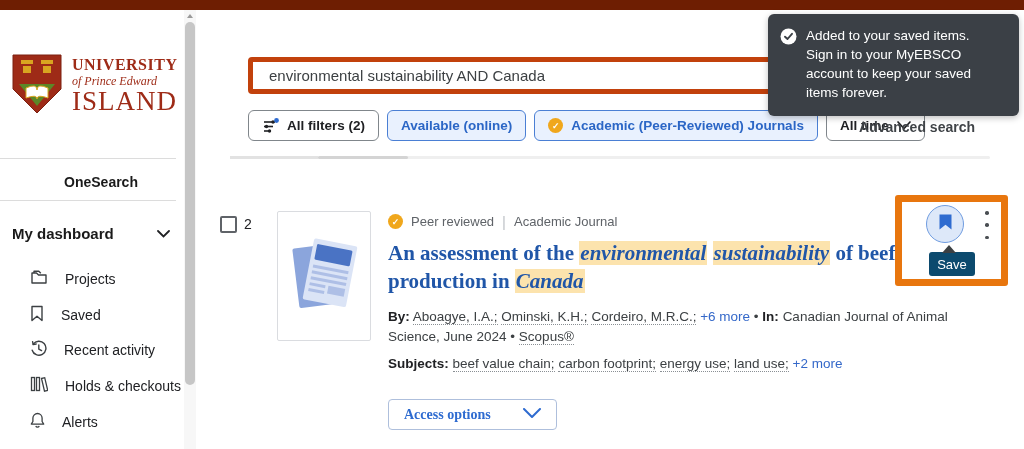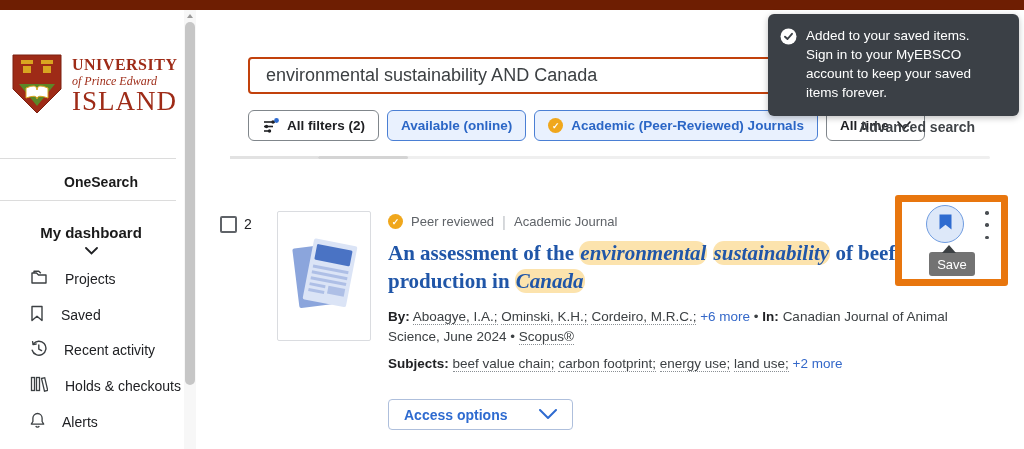--- a/index.html
+++ b/index.html
@@ -14,35 +14,35 @@
   .sidebar { position:absolute; left:0; top:10px; width:183px; height:439px; background:#fff; }
   .logo-wrap { position:absolute; left:12px; top:44px; display:flex; align-items:center; gap:10px; }
   .logo-text { color:#9e2b17; font-family:"Liberation Serif", serif; line-height:1; }
   .logo-text .l1 { font-size:16px; letter-spacing:.5px; font-weight:700; }
   .logo-text .l2 { font-size:12px; font-style:italic; margin-top:2px; }
   .logo-text .l3 { font-size:27px; letter-spacing:1px; margin-top:1px; }
   .side-divider { position:absolute; left:0; width:176px; height:1px; background:#dcdcdc; }
   .onesearch { position:absolute; left:13px; top:164px; width:176px; text-align:center;
     font-size:14px; font-weight:700; color:#1a1a1a; }
   .dash-row { position:absolute; left:12px; top:214px; width:158px; display:flex;
-    justify-content:space-between; align-items:center;flex-direction:column; }
+    justify-content:space-between; align-items:center; }
   .dash-label { font-size:15px; font-weight:700; color:#1a1a1a; }
   .nav-item { position:absolute; left:30px; display:flex; align-items:center; gap:17px;
     font-size:14px; color:#202124; cursor:pointer; }
   .nav-item svg { flex:0 0 auto; }
 
   
   .side-scroll { position:absolute; left:184px; top:10px; width:12px; height:439px; background:#f7f7f7; }
   .side-scroll .arrow { position:absolute; left:3px; top:4px; width:0; height:0;
     border-left:3px solid transparent; border-right:3px solid transparent; border-bottom:4px solid #9a9a9a; }
   .side-scroll .thumb { position:absolute; left:1px; top:12px; width:10px; height:363px; background:#c6c6c6; border-radius:5px; }
 
   
   .search-input { position:absolute; left:248px; top:57px; width:724px; height:37px;
-    border:2px solid #c2410c; border-radius:4px; padding:0 16px; font-size:18px; color:#3c4043;
+    border:5px solid #c2410c; border-radius:4px; padding:0 16px; font-size:15px; color:#3c4043;
     font-family:"Liberation Sans", sans-serif; outline:none; background:#fff; }
 
   
   .filter-row { position:absolute; left:248px; top:110px; display:flex; gap:8px; }
   .chip { display:inline-flex; align-items:center; gap:8px; height:31px; padding:7px 13px;
     border-radius:6px; font-size:13.5px; font-weight:600; cursor:pointer; background:#fff;
     border:1px solid #80868b; color:#202124; white-space:nowrap; }
   .chip.active { background:#e9f1fe; border:1px solid #4a7fd4; color:#2b66c6; }
   .adv-search { position:absolute; right:49px; top:119px; font-size:14px; font-weight:600;
     color:#3f4347; cursor:pointer; }
@@ -66,40 +66,40 @@
     border:1px solid #dadce0; border-radius:2px; background:#fff; display:flex;
     align-items:center; justify-content:center; }
 
   .result-content { position:absolute; left:388px; top:213px; width:600px; }
   .meta-row { display:flex; align-items:center; gap:8px; font-size:13px; color:#5f6368; }
   .meta-sep { color:#c0c4c8; font-size:15px; }
   .badge { display:inline-flex; width:15px; height:15px; border-radius:50%; background:#f0a71c;
     color:#fff; font-size:9px; font-weight:700; align-items:center; justify-content:center; }
   .title { margin-top:10px; width:520px; font-family:"Liberation Serif", serif; font-weight:700;
     font-size:21px; line-height:1.33; color:#2056a8; cursor:pointer; }
-  .hl { font-style:italic; background:#fce3ad; padding:0 1px;border-radius:11px; }
+  .hl { font-style:italic; background:#fce3ad; padding:0 1px; }
   .byline { margin-top:11px; width:600px; font-size:13.5px; line-height:1.5; color:#3c4043; }
   .byline b, .subjects b { font-weight:700; color:#202124; }
   .dotted { border-bottom:1px dotted #8a8f94; cursor:pointer; }
   .blue-link { color:#3468c9; cursor:pointer; }
   .subjects { margin-top:9px; width:600px; font-size:13.5px; color:#3c4043; }
   .access-btn { margin-top:28px; display:inline-flex; align-items:center; gap:32px;
     height:31px; padding:4px 15px; border:1px solid #aebfdc; border-radius:4px; background:#fff;
-    color:#2e6bd0; font-size:14px; font-weight:700; cursor:pointer; font-family:Liberation Sans, sans-serif; }
+    color:#2e6bd0; font-size:14px; font-weight:700; cursor:pointer; font-family:Liberation Serif, serif; }
 
   
   .anno-box { position:absolute; left:895px; top:195px; width:113px; height:91px;
     border:7px solid #e8760e; border-radius:3px; background:#fff; z-index:40; }
   .save-circle { position:absolute; left:926px; top:205px; width:38px; height:38px; border-radius:50%;
     background:#dde8f9; border:1px solid #6f9ce0; display:flex; align-items:center; justify-content:center;
     cursor:pointer; z-index:45; }
   .kebab { position:absolute; left:981px; top:211px; width:12px; height:28px; display:flex;
     flex-direction:column; align-items:center; justify-content:space-between; cursor:pointer; z-index:45; }
   .kebab i { width:3.5px; height:3.5px; border-radius:50%; background:#4a4e53; }
-  .tooltip { position:absolute; left:929px; top:252px; width:46px; height:24px; background:#737373;
+  .tooltip { position:absolute; left:929px; top:252px; width:46px; height:24px; background:#0c4a6e;
     border-radius:3px; color:#fff; font-size:13px; display:flex; align-items:center; justify-content:center;
     z-index:46; }
   .tooltip .tip { position:absolute; left:13px; top:-7px; width:0; height:0;
     border-left:7px solid transparent; border-right:7px solid transparent; border-bottom:8px solid #3c4043; }
 </style>
 </head>
 <body>
 
 <div class="stage">
 

